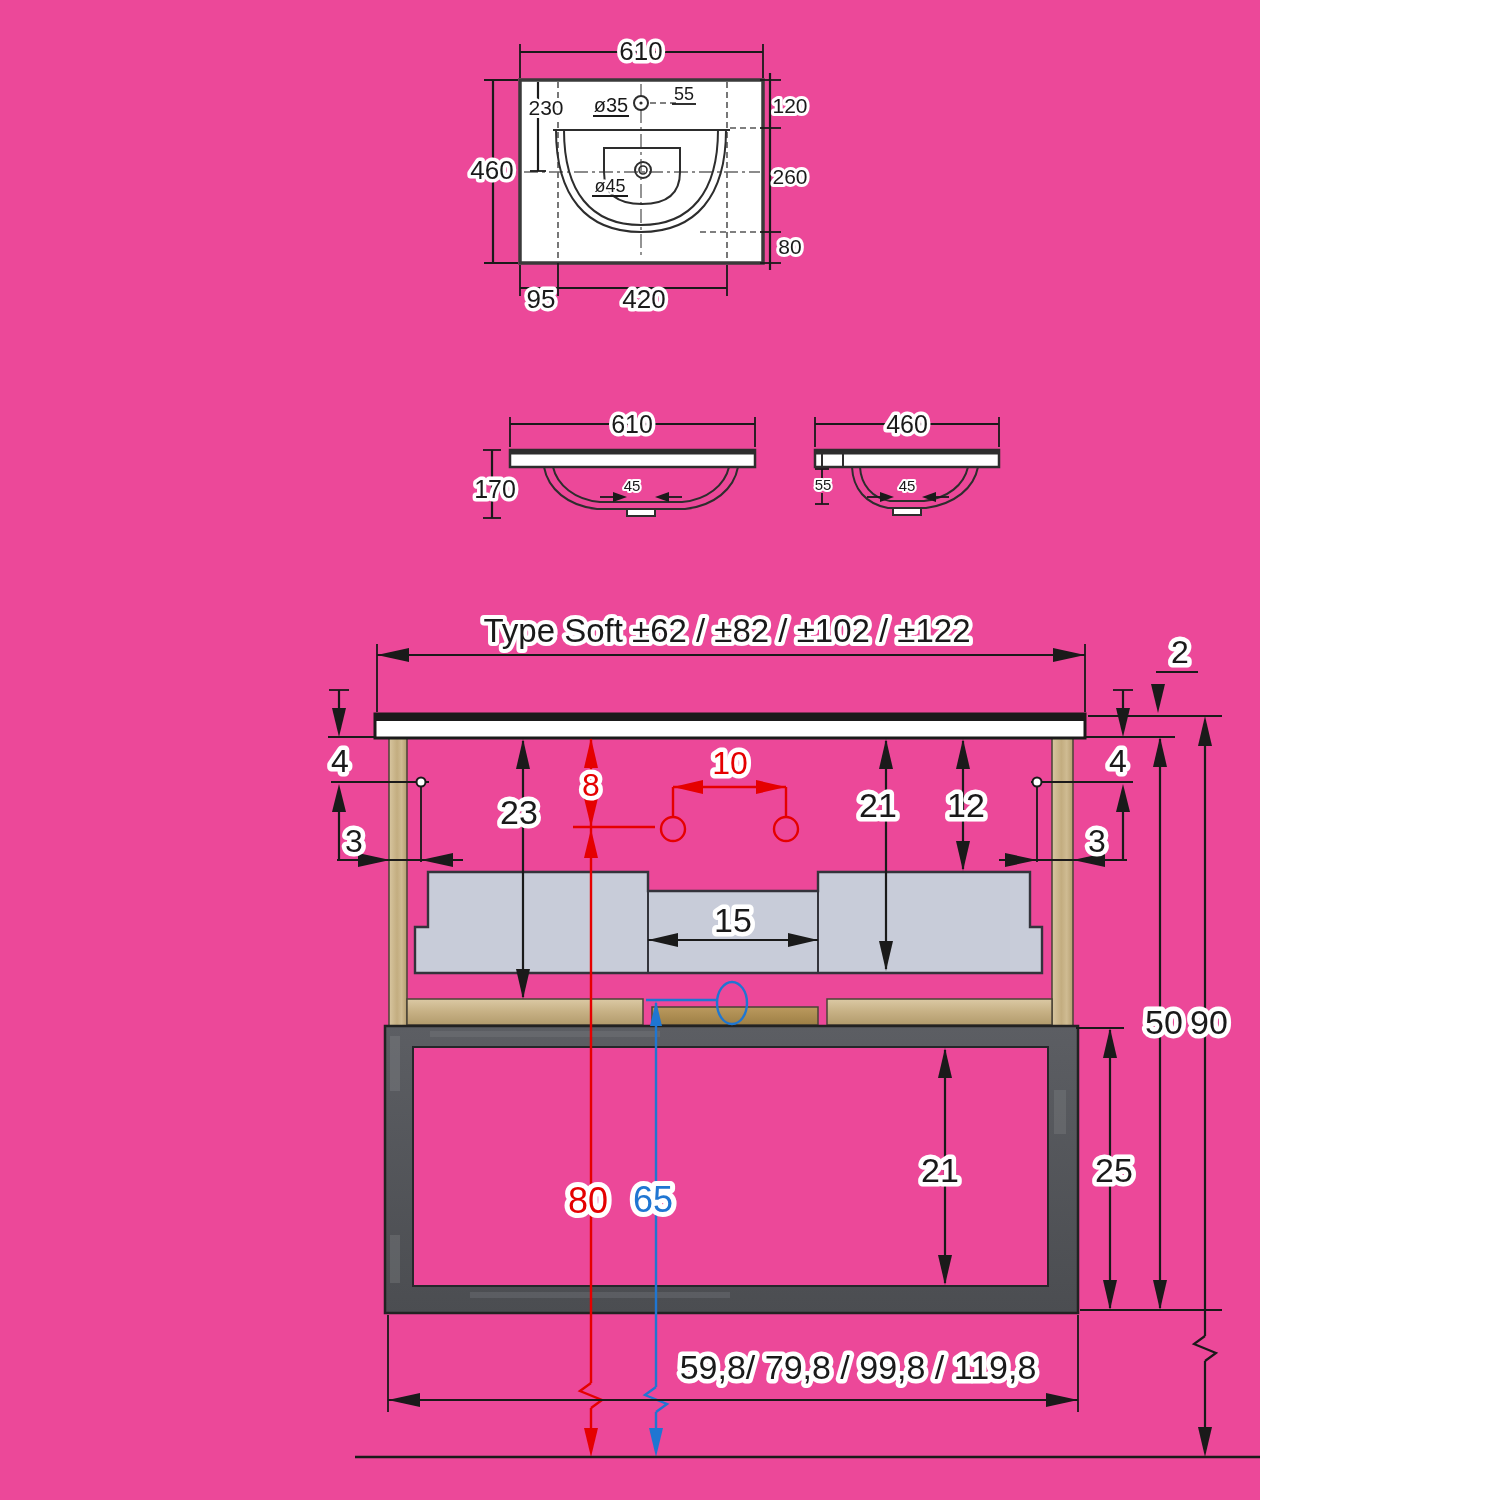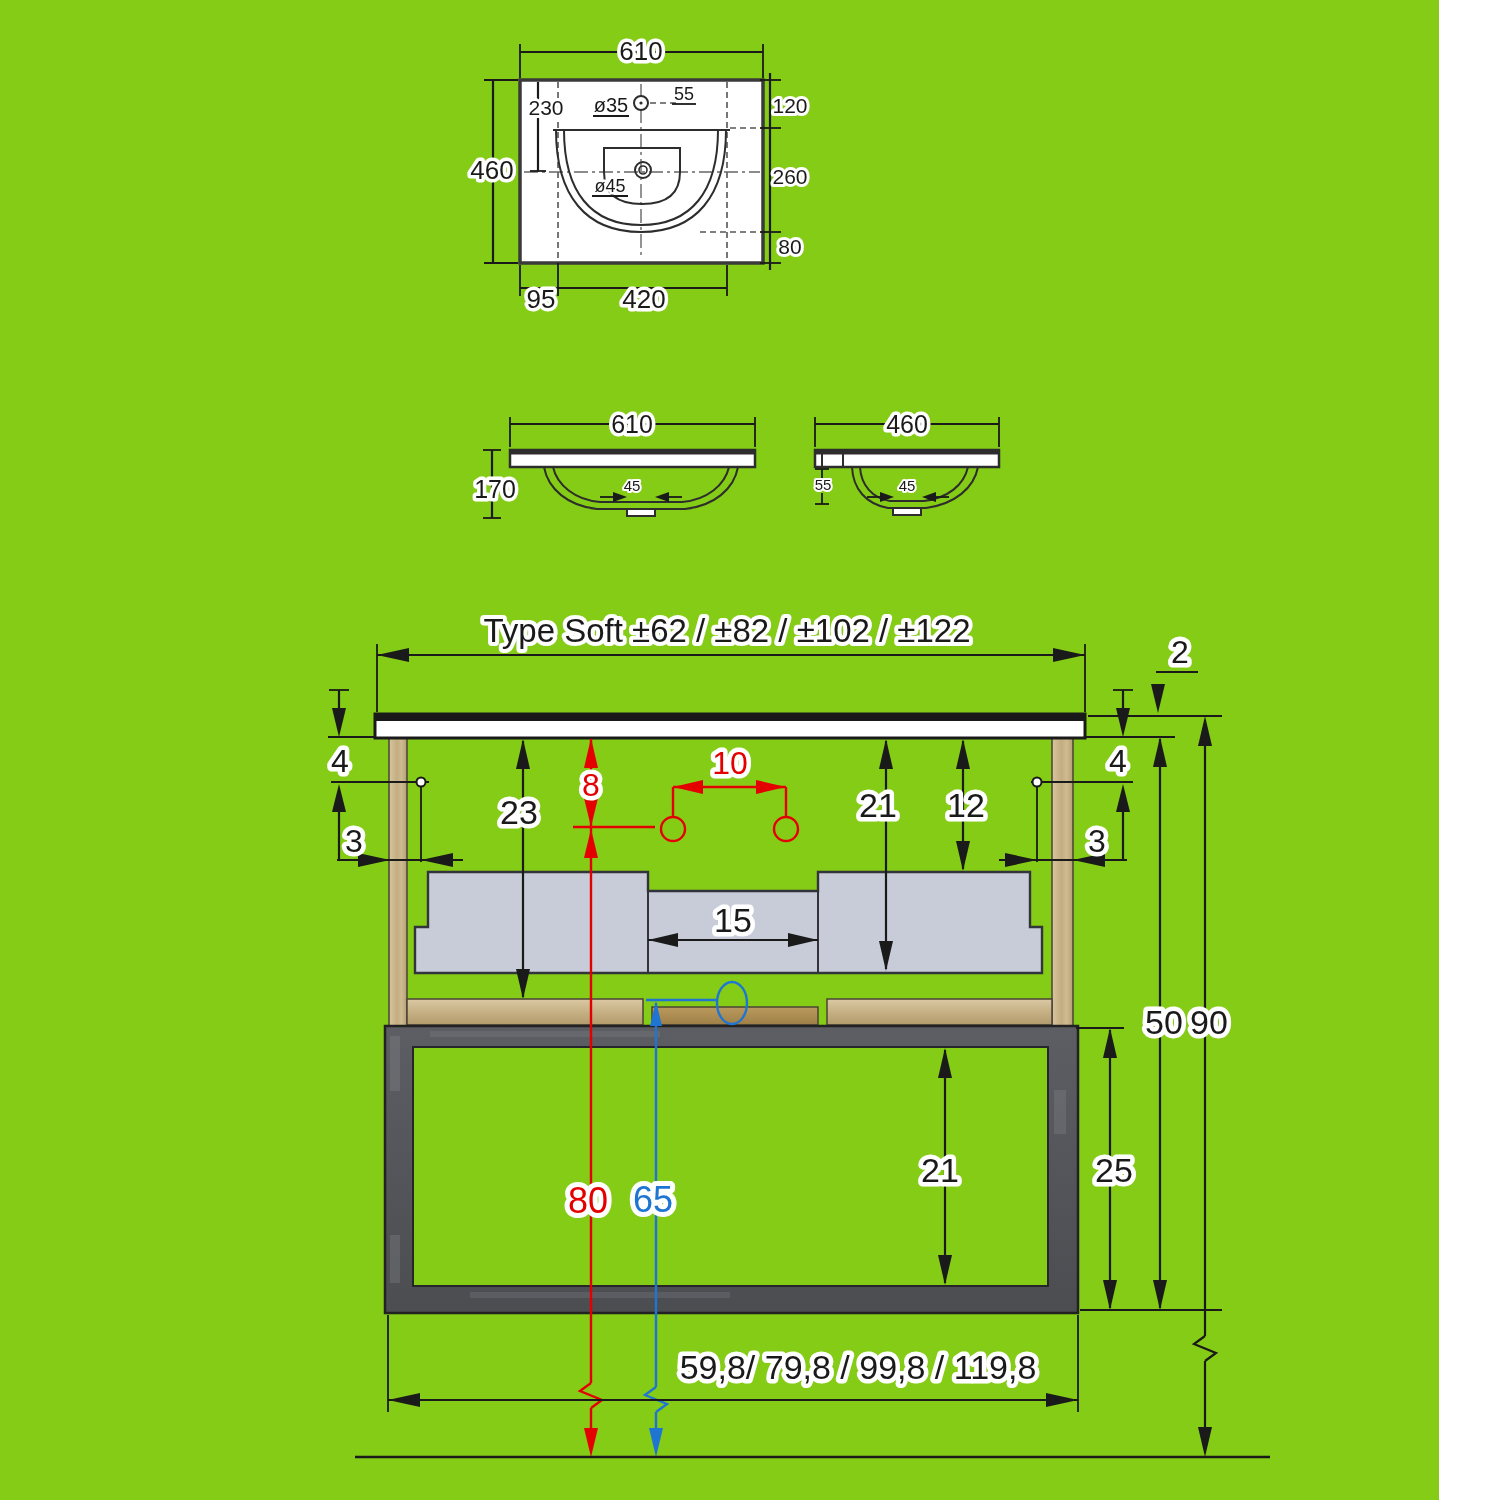--- a/index.html
+++ b/index.html
@@ -1,16 +1,16 @@
 <!DOCTYPE html>
 <html><head>
 <meta charset="utf-8">
 <style>
   html,body { margin:0; padding:0; background:#ffffff; }
-  .canvas { position:relative; width:1439px; height:1500px; background:#84cc16; overflow:hidden;
+  .canvas { position:relative; width:1260px; height:1500px; background:#ec4899; overflow:hidden;
             font-family:"Liberation Sans", sans-serif; }
   svg text { font-family:"Liberation Sans", sans-serif; fill:#1a1a1a;
              text-anchor:middle; paint-order:stroke; stroke:#ffffff; stroke-linejoin:round; }
   .s34 { font-size:34px; stroke-width:9px; }
   .s33 { font-size:33px; stroke-width:8px; }
   .s32 { font-size:32px; stroke-width:9px; }
   .s36 { font-size:36px; stroke-width:10px; }
   .s26 { font-size:26px; stroke-width:7px; }
   .s21 { font-size:21px; stroke-width:6px; }
   .s20 { font-size:20px; stroke-width:6px; }

